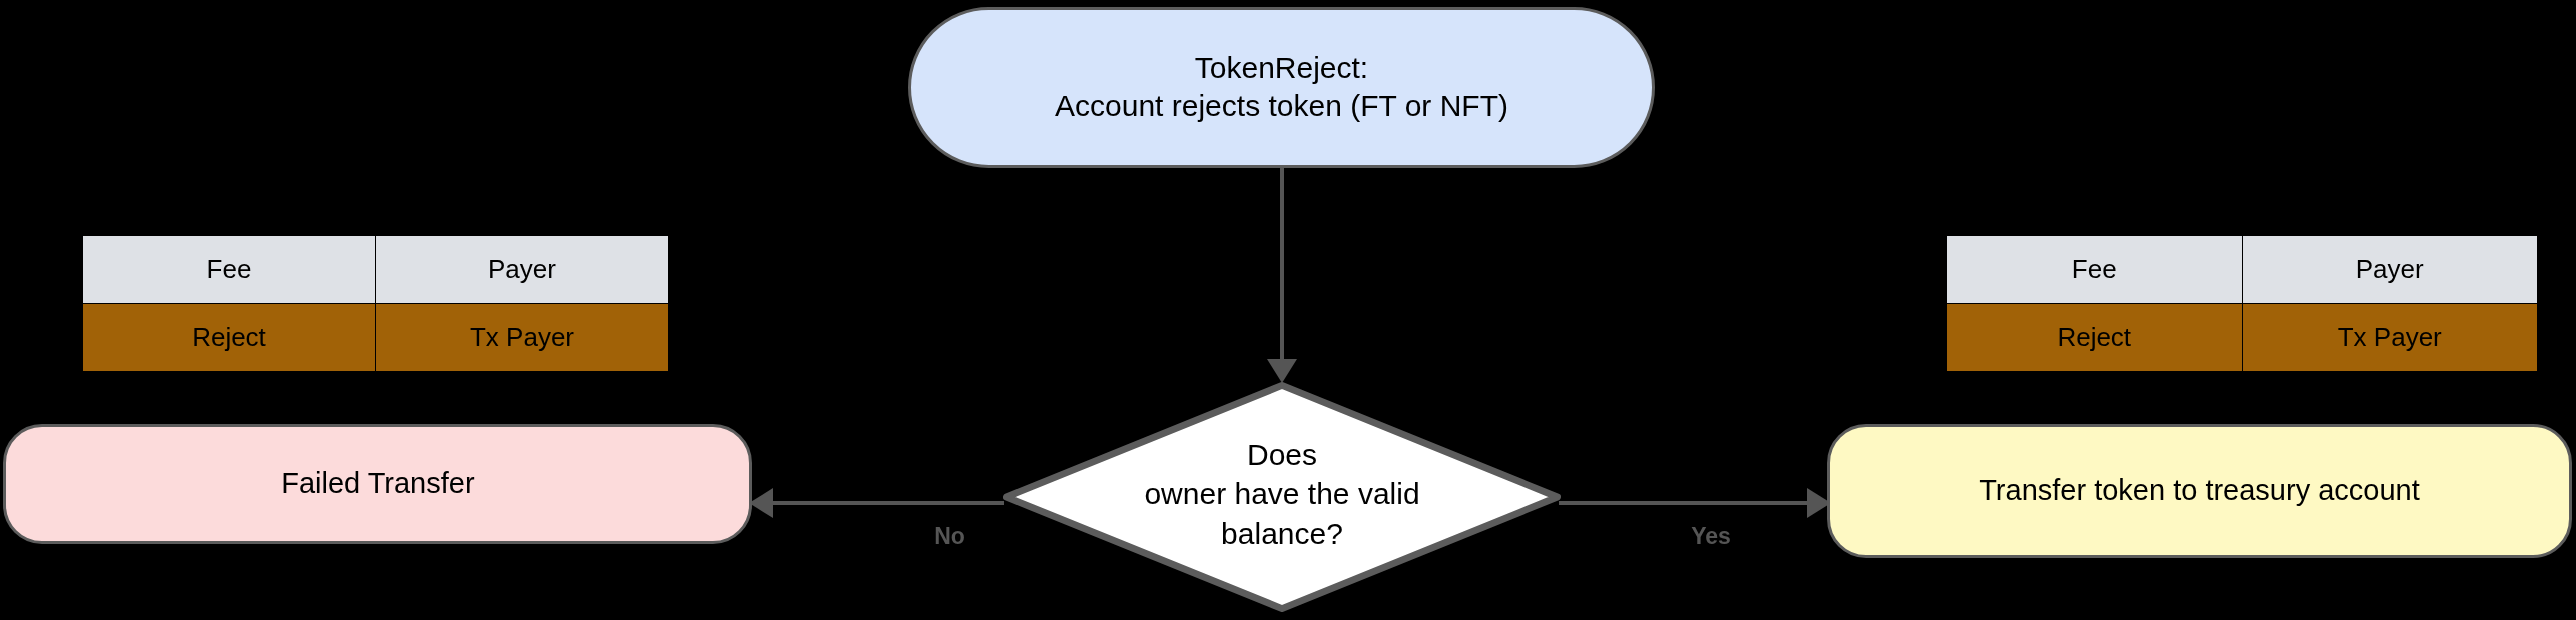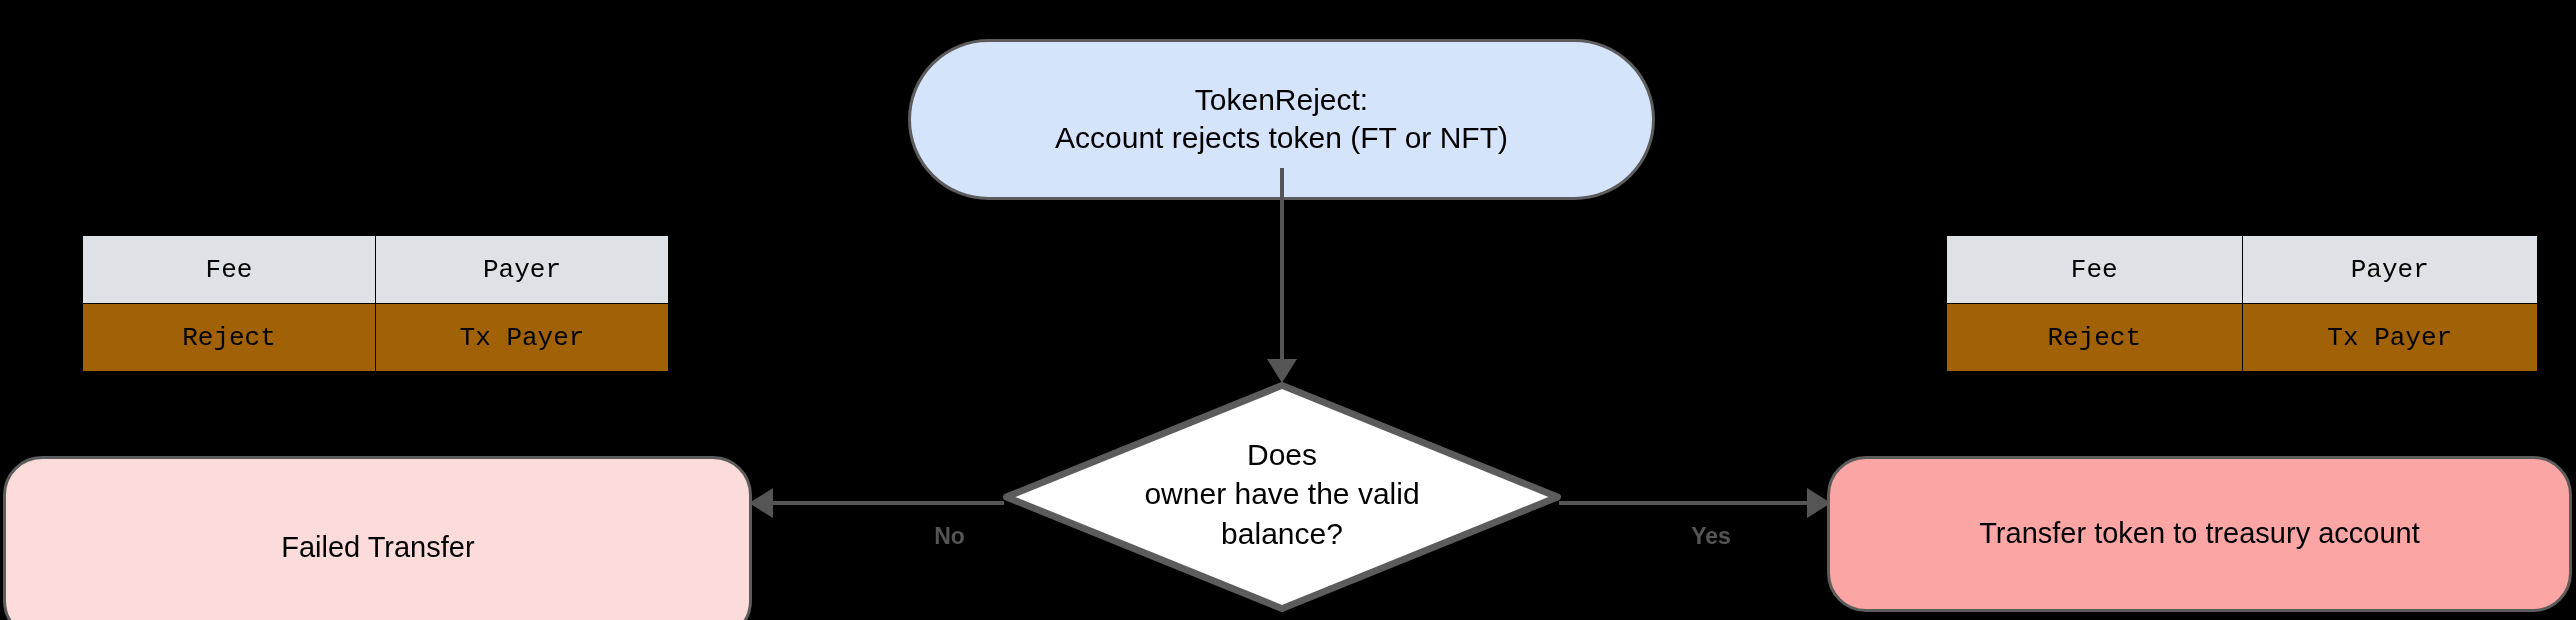--- a/index.html
+++ b/index.html
@@ -27,48 +27,47 @@
     color: #000000;
     line-height: 1.28;
     white-space: pre-line;
   }
 
   
   .rounded {
     border: 3.4px solid #5c5c5c;
     border-radius: 41px;
     font-size: 29px;
-    margin-top: 32px;
   }
 
   #start-node {
     left: 908px;
     top: 6.9px;
     width: 747px;
     height: 161px;
     background: #d6e4fb;
     border-radius: 82px;
     font-size: 30px;
   }
 
   #failed-node {
     left: 3.4px;
     top: 424px;
     width: 749px;
-    height: 184px;
+    height: 120px;
     background: #fcdbdb;
     border-radius: 39px;
   }
 
   #success-node {
     left: 1827px;
     top: 424px;
     width: 745px;
-    height: 156px;
-    background: #fca5a5;
+    height: 134px;
+    background: #fef9c3;
     border-radius: 39px;
   }
 
   
   #decision-node {
     left: 1003px;
     top: 382px;
     width: 558px;
     height: 230px;
   }
@@ -171,21 +170,20 @@
   }
   .fee-table th,
   .fee-table td {
     border: 1.7px solid #000000;
     text-align: center;
     color: #000000;
     font-weight: normal;
     padding: 0;
     height: 67px;
     vertical-align: middle;
-    font-family: Liberation Mono, monospace;
   }
   .fee-table th {
     background: #dee1e6;
   }
   .fee-table td {
     background: #a16207;
   }
   #fee-table-left {
     left: 82px;
     top: 235px;

